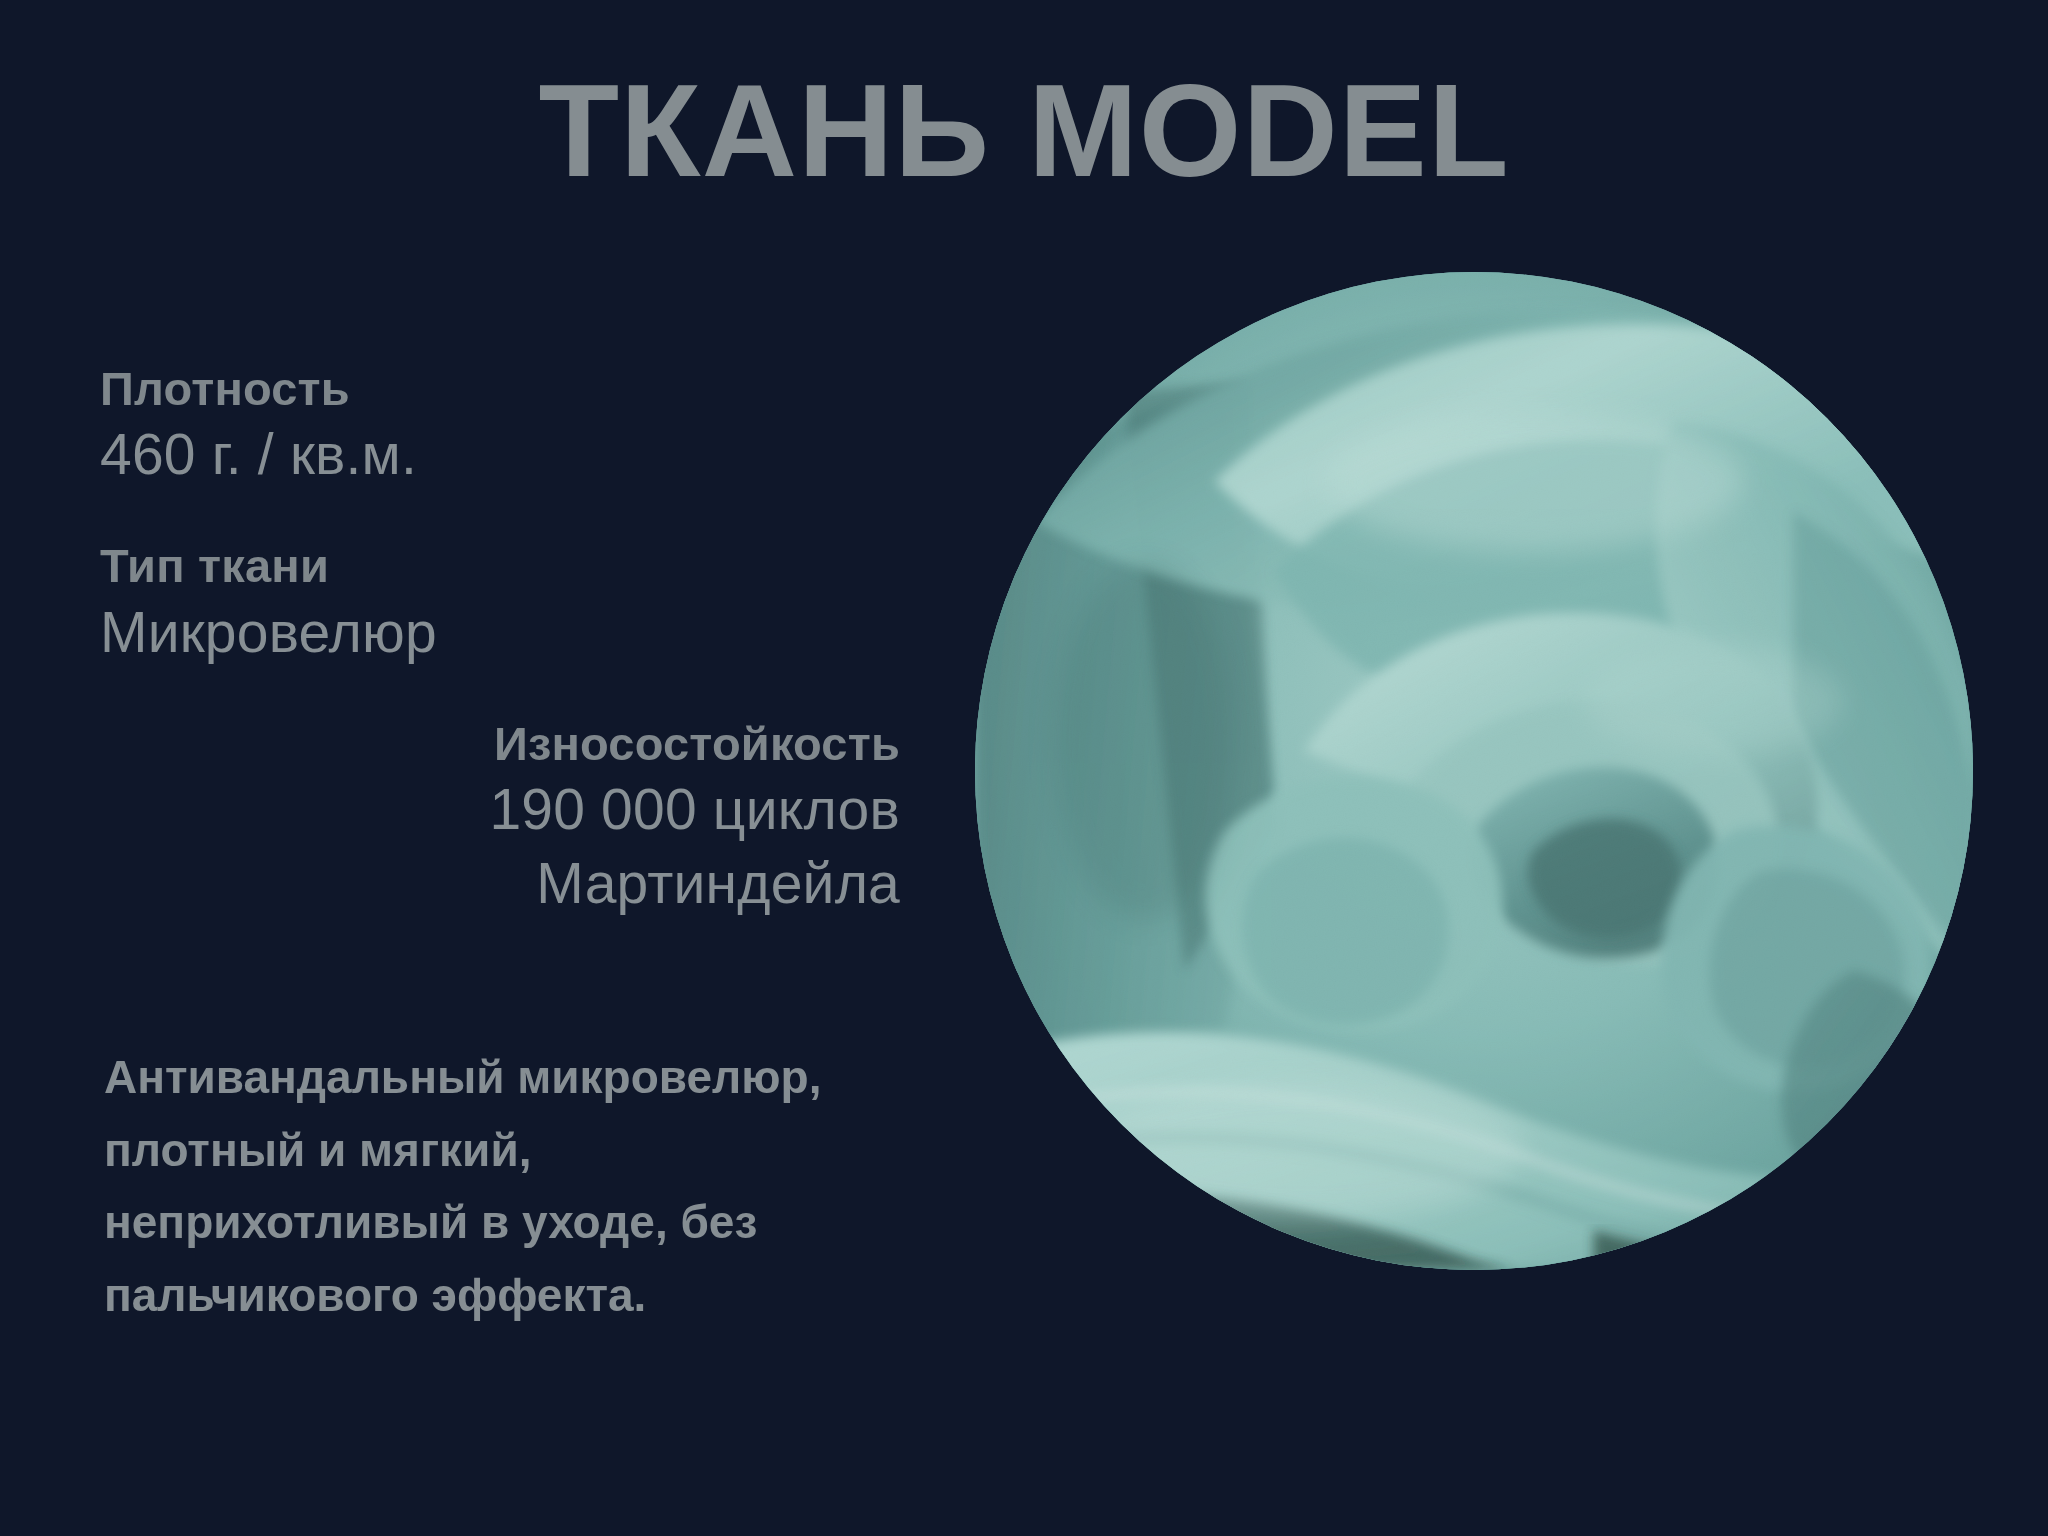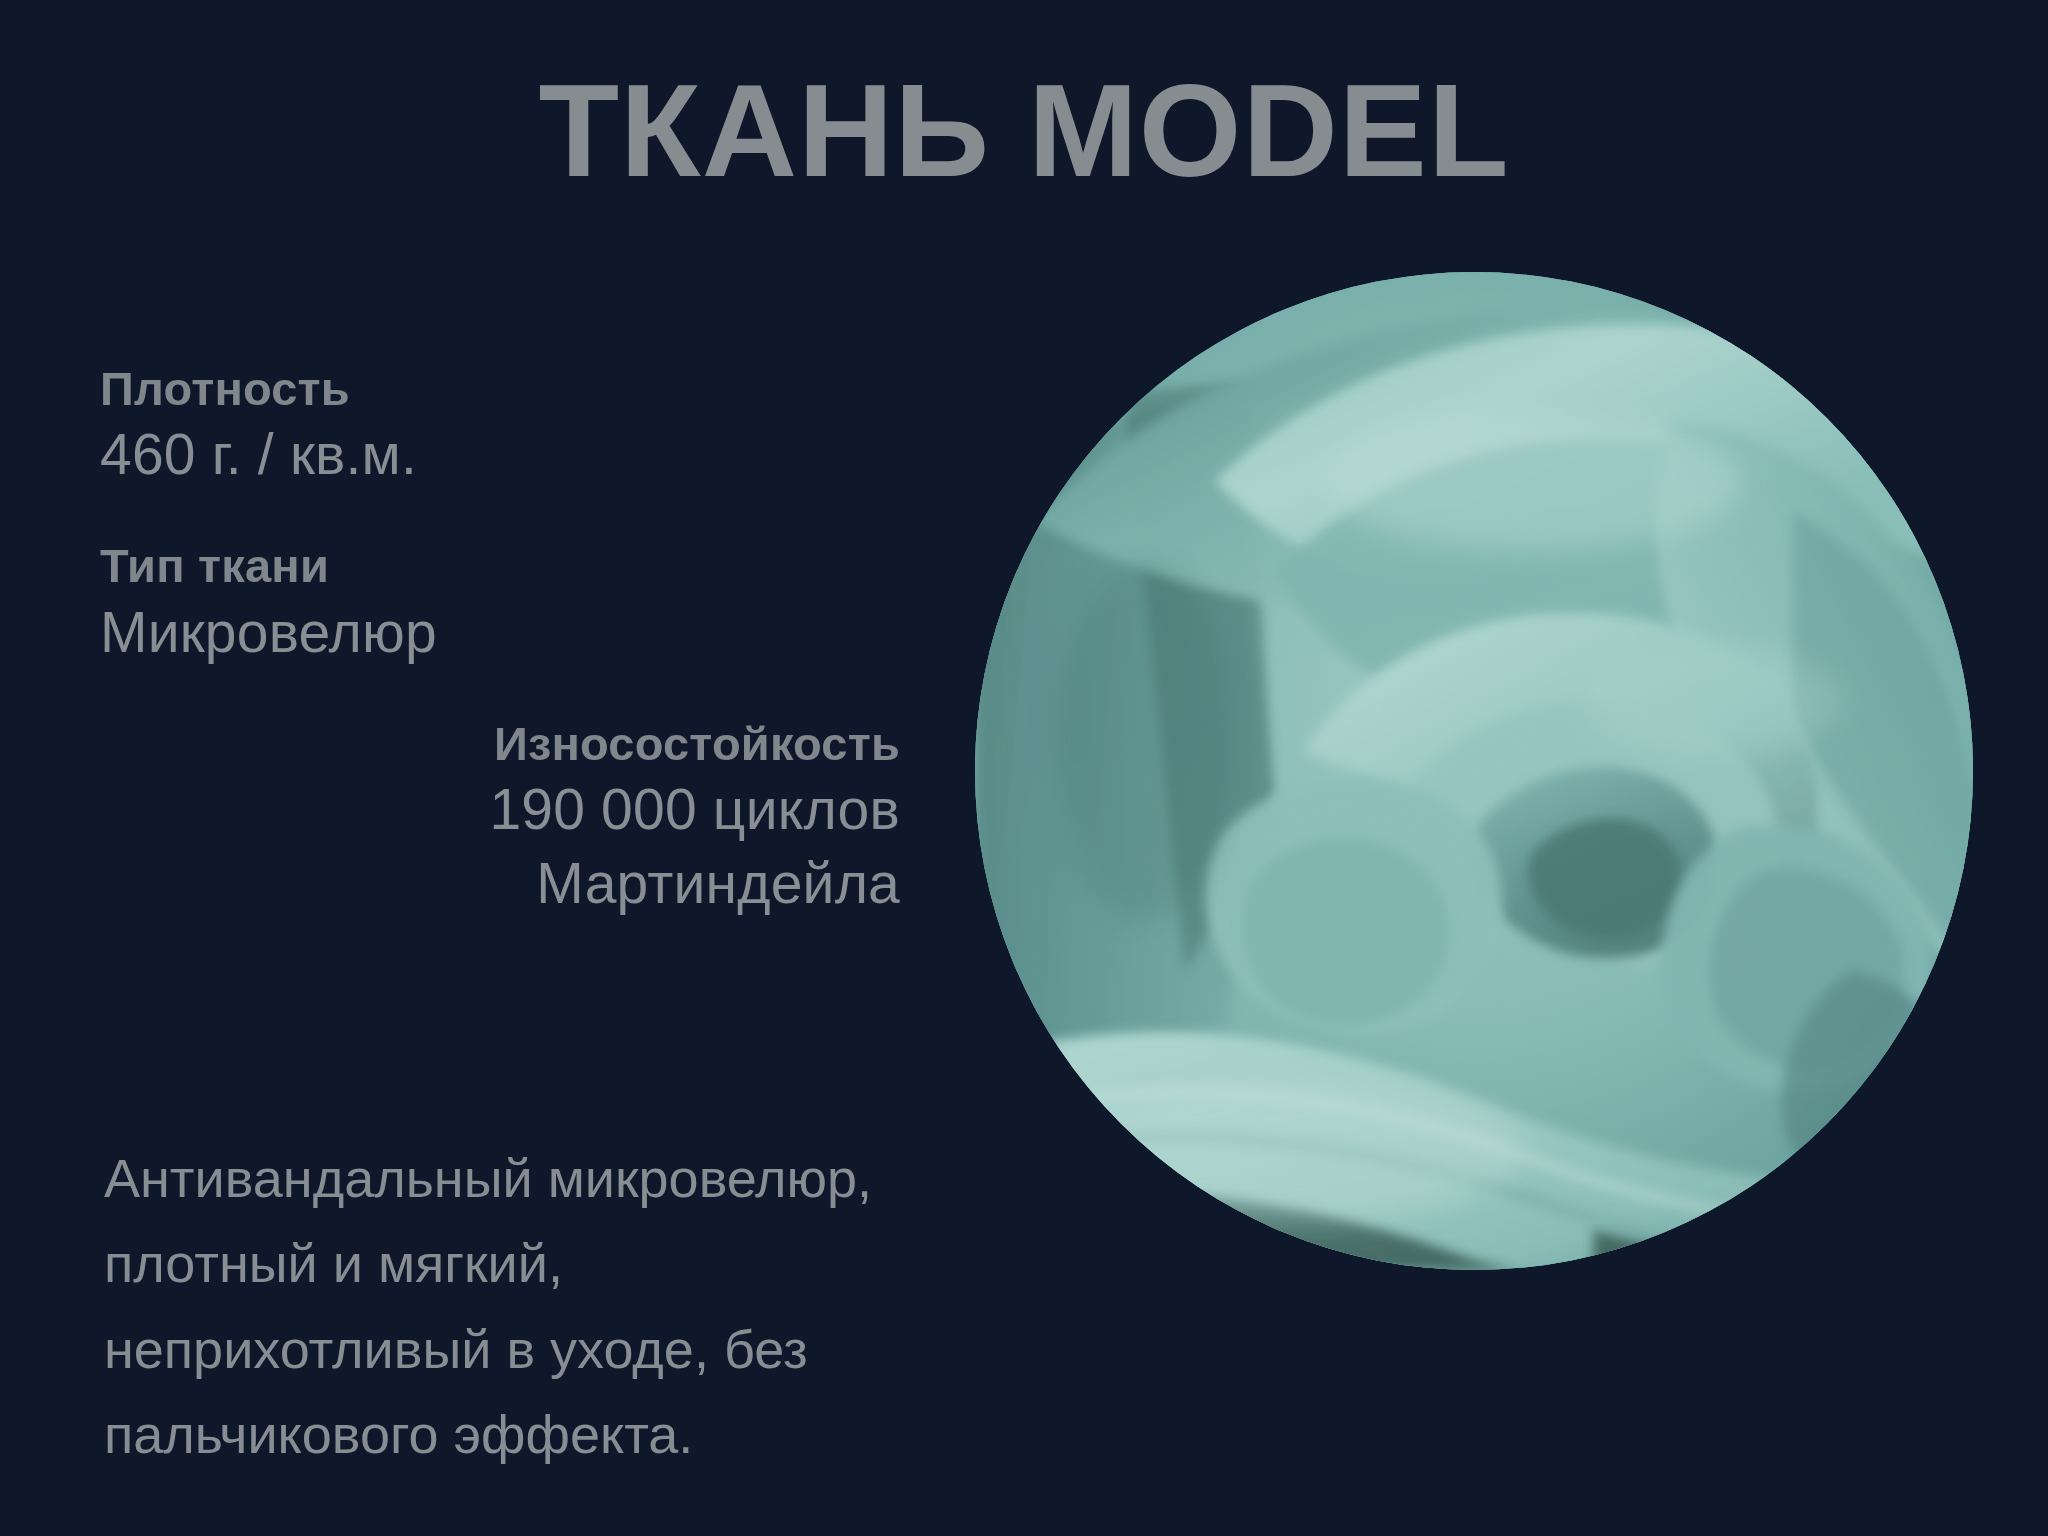--- a/index.html
+++ b/index.html
@@ -53,24 +53,24 @@
     color: #878f94;
     line-height: 1.30;
     letter-spacing: 0.2px;
   }
   .spec-value .line { display: block; }
 
   
   .description {
     position: absolute;
     left: 104px;
-    top: 1136px;
+    top: 1041px;
     width: 940px;
-    font-size: 54px;
-    font-weight: 400;
+    font-size: 46px;
+    font-weight: 700;
     color: #868e93;
     line-height: 1.58;
   }
   .description .line { display: block; }
 
   
   .photo {
     position: absolute;
     left: 975px;
     top: 272px;

